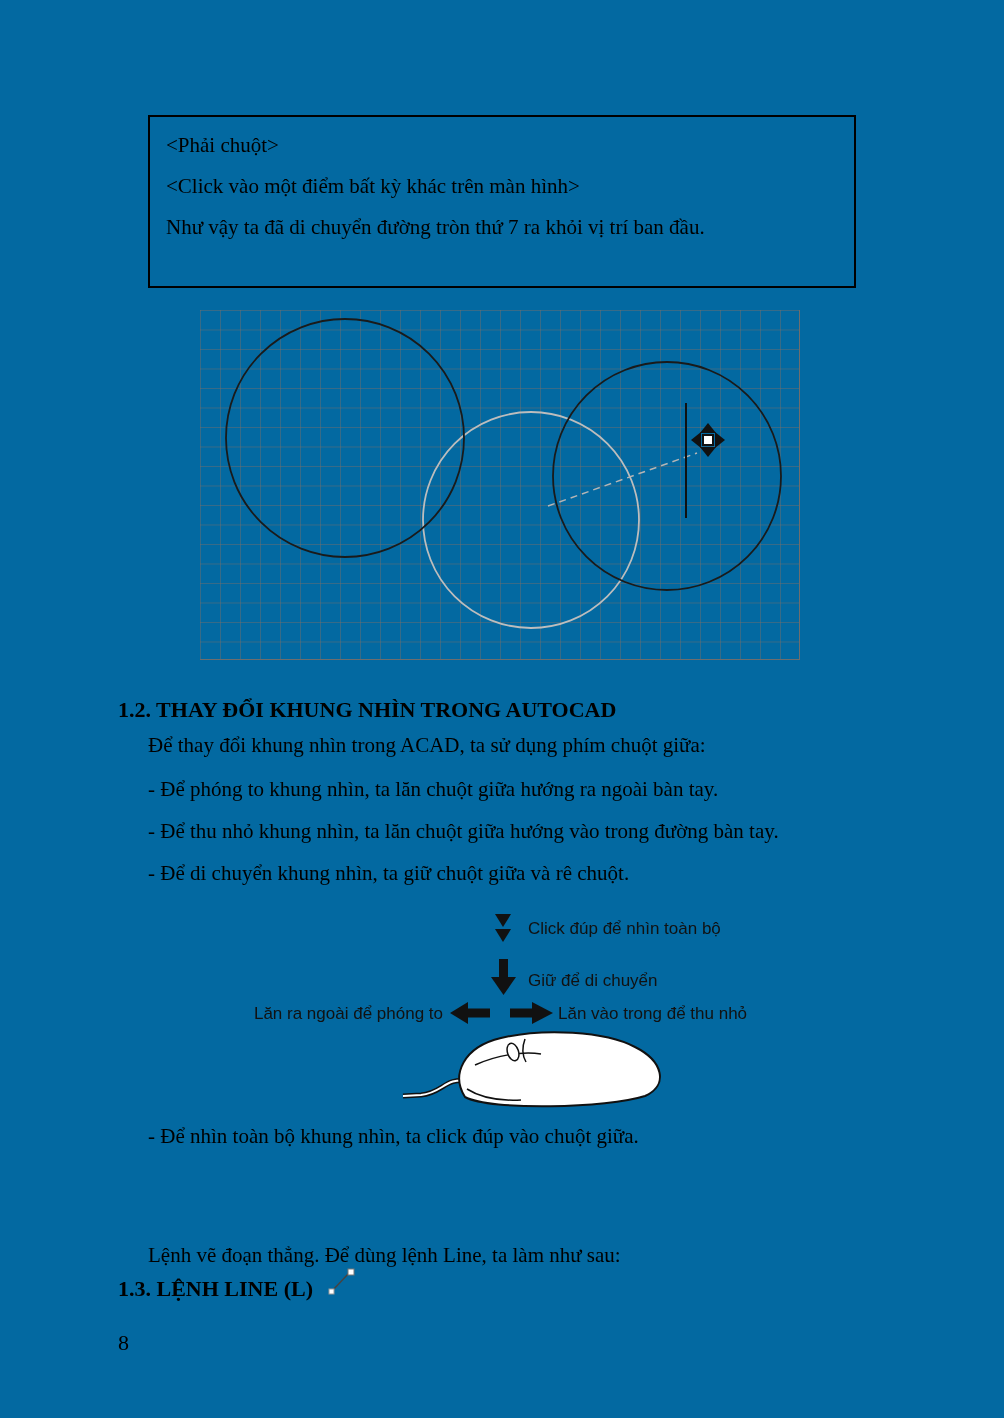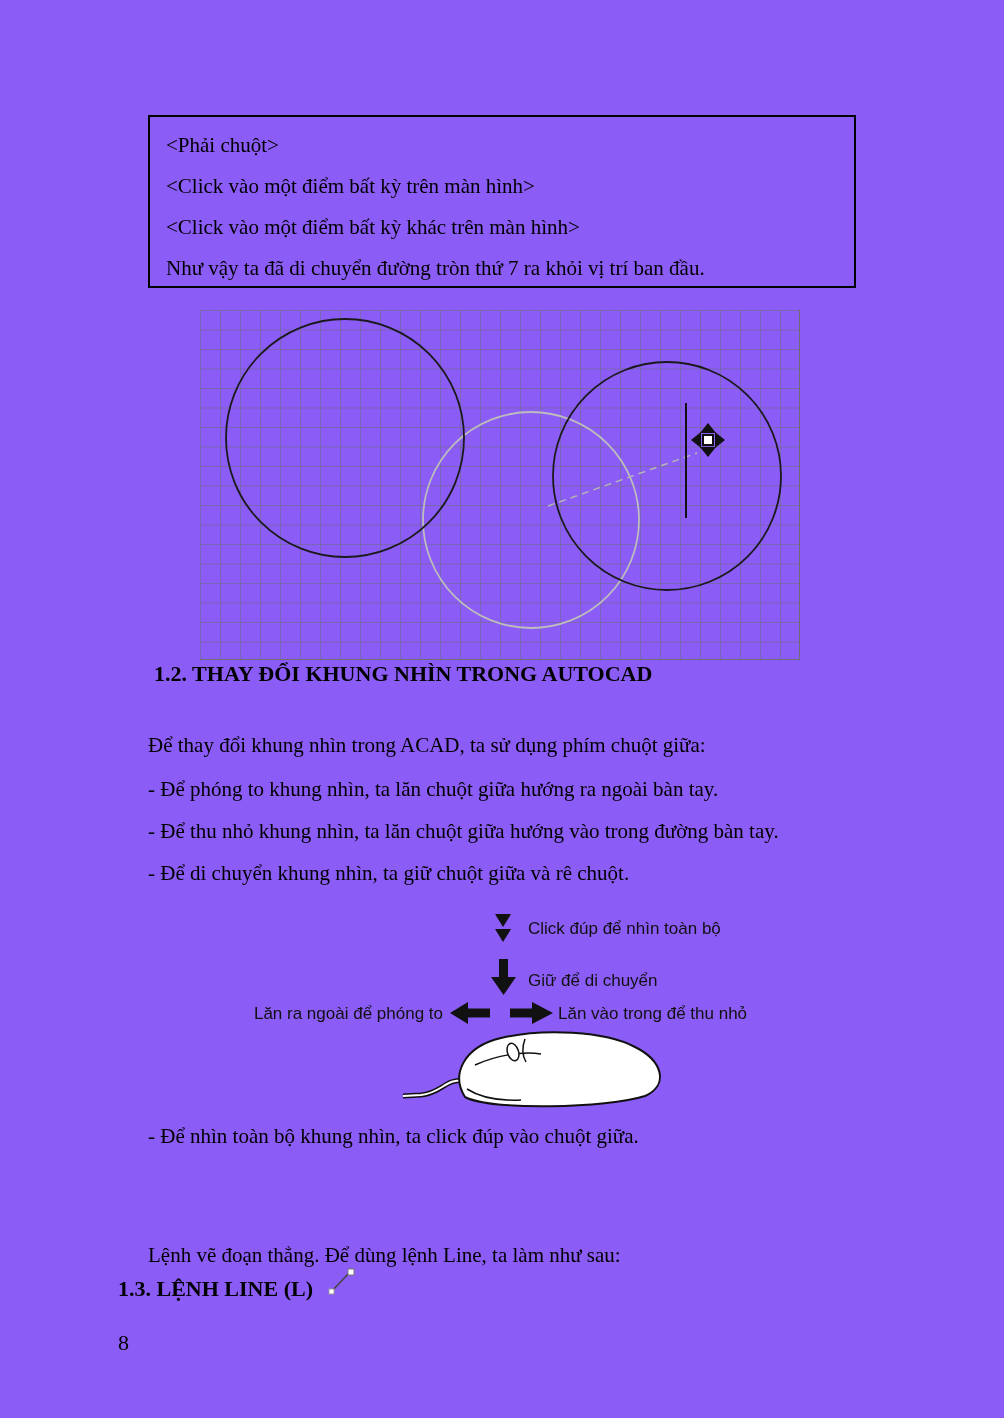--- a/index.html
+++ b/index.html
@@ -2,21 +2,21 @@
 <html><head>
 <meta charset="utf-8">
 <style>
   * { margin: 0; padding: 0; box-sizing: border-box; }
   html, body { background: #ffffff; }
   body { font-family: "Liberation Serif", serif; color: #000; }
   .page {
     position: relative;
     width: 1004px;
     height: 1418px;
-    background: #8b5cf6;
+    background: #0369a1;
     overflow: hidden;
   }
   .top-box {
     position: absolute;
     left: 148px; top: 115px;
     width: 708px; height: 173px;
     border: 2px solid #000;
     padding: 8px 10px 0 16px;
   }
   .top-box p {
@@ -29,21 +29,21 @@
     left: 200px; top: 310px;
     width: 600px; height: 350px;
   }
   .heading {
     position: absolute;
     left: 118px;
     font-size: 22px;
     font-weight: bold;
     white-space: nowrap;
   }
-  .heading-12 { top: 661px; margin-left: 36px; }
+  .heading-12 { top: 697px; }
   .heading-13 { top: 1256px; display: flex; align-items: center; margin-top: 16px; }
   .heading-13 .line-icon { margin-left: 10px; transform: translateY(-8px); }
   .para {
     position: absolute;
     left: 148px;
     font-size: 21px;
     white-space: nowrap;
   }
   .intro-12  { top: 733px; }
   .bullet-0  { top: 777px; }
@@ -67,21 +67,20 @@
     font-size: 22px;
   }
 </style>
 </head>
 <body>
 
 <div class="page">
 
   <div class="top-box">
     <p>&lt;Phải chuột&gt;</p>
-    <p>&lt;Click vào một điểm bất kỳ trên màn hình&gt;</p>
     <p>&lt;Click vào một điểm bất kỳ khác trên màn hình&gt;</p>
     <p>Như vậy ta đã di chuyển đường tròn thứ 7 ra khỏi vị trí ban đầu.</p>
   </div>
 
   <div class="figure-grid">
     <svg width="600" height="350" viewBox="0 0 600 350">
       <defs>
         <pattern id="gridpat" width="20" height="19.5" patternUnits="userSpaceOnUse">
           <path d="M 20 0 L 0 0 0 19.5" fill="none" stroke="#6e6e6e" stroke-width="1"></path>
         </pattern>

